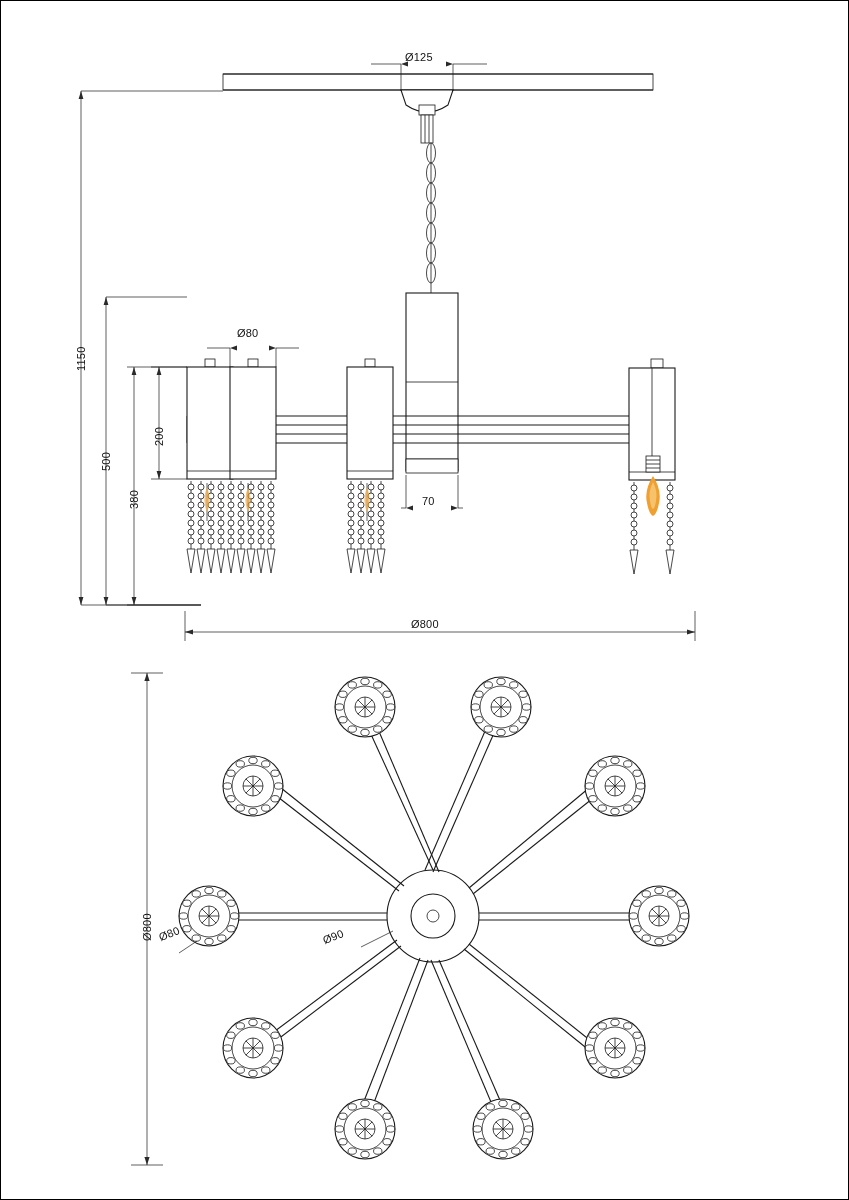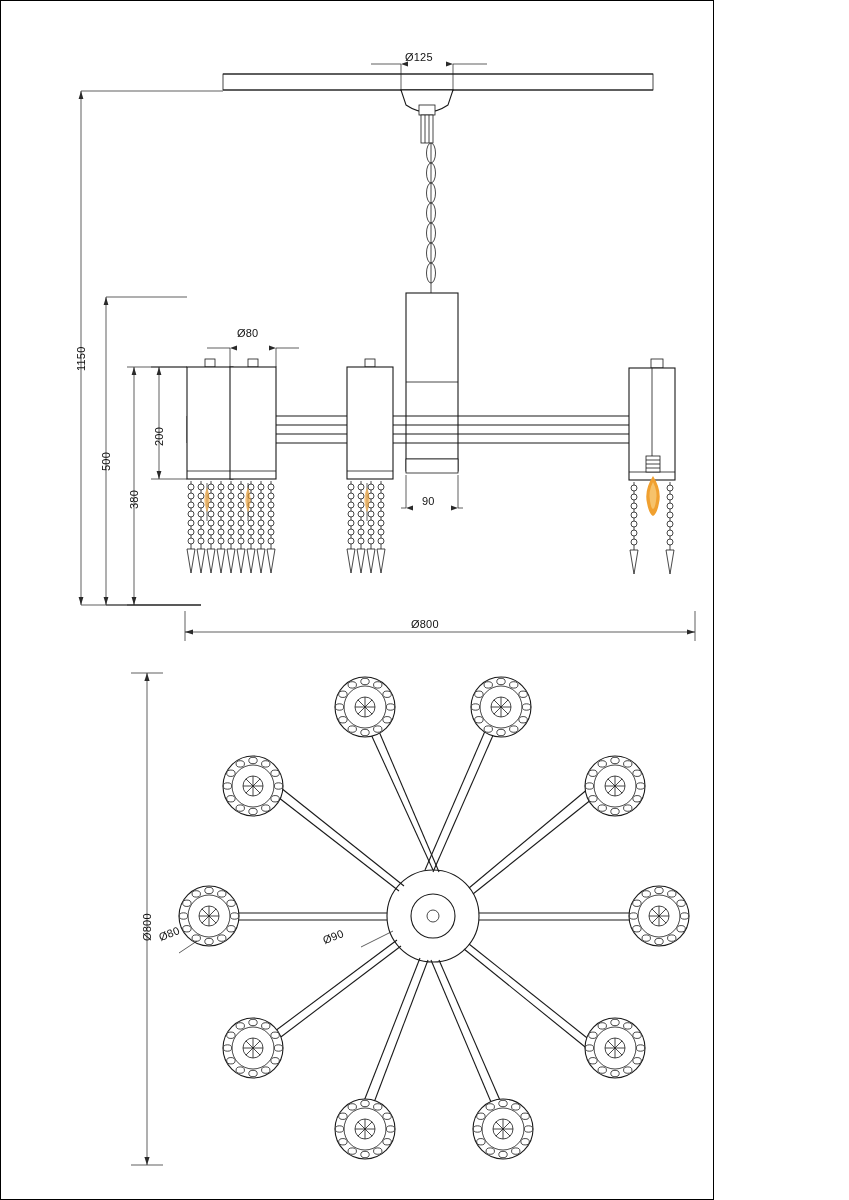--- a/index.html
+++ b/index.html
@@ -1,17 +1,17 @@
 <!DOCTYPE html>
 <html><head>
 <meta charset="utf-8">
 <style>
   html,body{margin:0;padding:0;background:#ffffff;}
   body{width:849px;height:1200px;font-family:"Liberation Sans",sans-serif;color:#1a1a1a;}
-  #sheet{position:relative;width:714px;height:1200px;box-sizing:border-box;border:1px solid #000;background:#fff;overflow:hidden;}
+  #sheet{position:relative;width:849px;height:1200px;box-sizing:border-box;border:1px solid #000;background:#fff;overflow:hidden;}
   .dim-label{position:absolute;font-size:11px;color:#111;letter-spacing:.2px;white-space:nowrap;}
   .vert{transform-origin:0 0;}
   svg{position:absolute;left:0;top:0;}
   .ln{stroke:#1a1a1a;fill:none;}
   .thin{stroke-width:.8;}
   .med{stroke-width:1.1;}
   .dimline{stroke:#1a1a1a;stroke-width:.7;}
   .fillw{fill:#ffffff;}
   .filld{fill:#2a2a2a;}
   .flame{fill:#f0a030;}
@@ -286,21 +286,21 @@
   <div class="dim-label vert" style="left:74px;top:370px;transform:rotate(-90deg);">1150</div>
 
   <div class="dim-label vert" style="left:99px;top:470px;transform:rotate(-90deg);">500</div>
 
   <div class="dim-label vert" style="left:127px;top:508px;transform:rotate(-90deg);">380</div>
 
   <div class="dim-label vert" style="left:152px;top:445px;transform:rotate(-90deg);">200</div>
 
   <div class="dim-label" style="left:236px;top:326px;">Ø80</div>
 
-  <div class="dim-label" style="left:421px;top:494px;">90</div>
+  <div class="dim-label" style="left:421px;top:494px;">70</div>
 
   <div class="dim-label" style="left:410px;top:617px;">Ø800</div>
 
   <div class="dim-label vert" style="left:140px;top:940px;transform:rotate(-90deg);">Ø800</div>
 
   <div class="dim-label" style="left:156px;top:931px;transform:rotate(-22deg);transform-origin:0 0;">Ø80</div>
 
   <div class="dim-label" style="left:320px;top:934px;transform:rotate(-22deg);transform-origin:0 0;">Ø90</div>
 
 </div>

